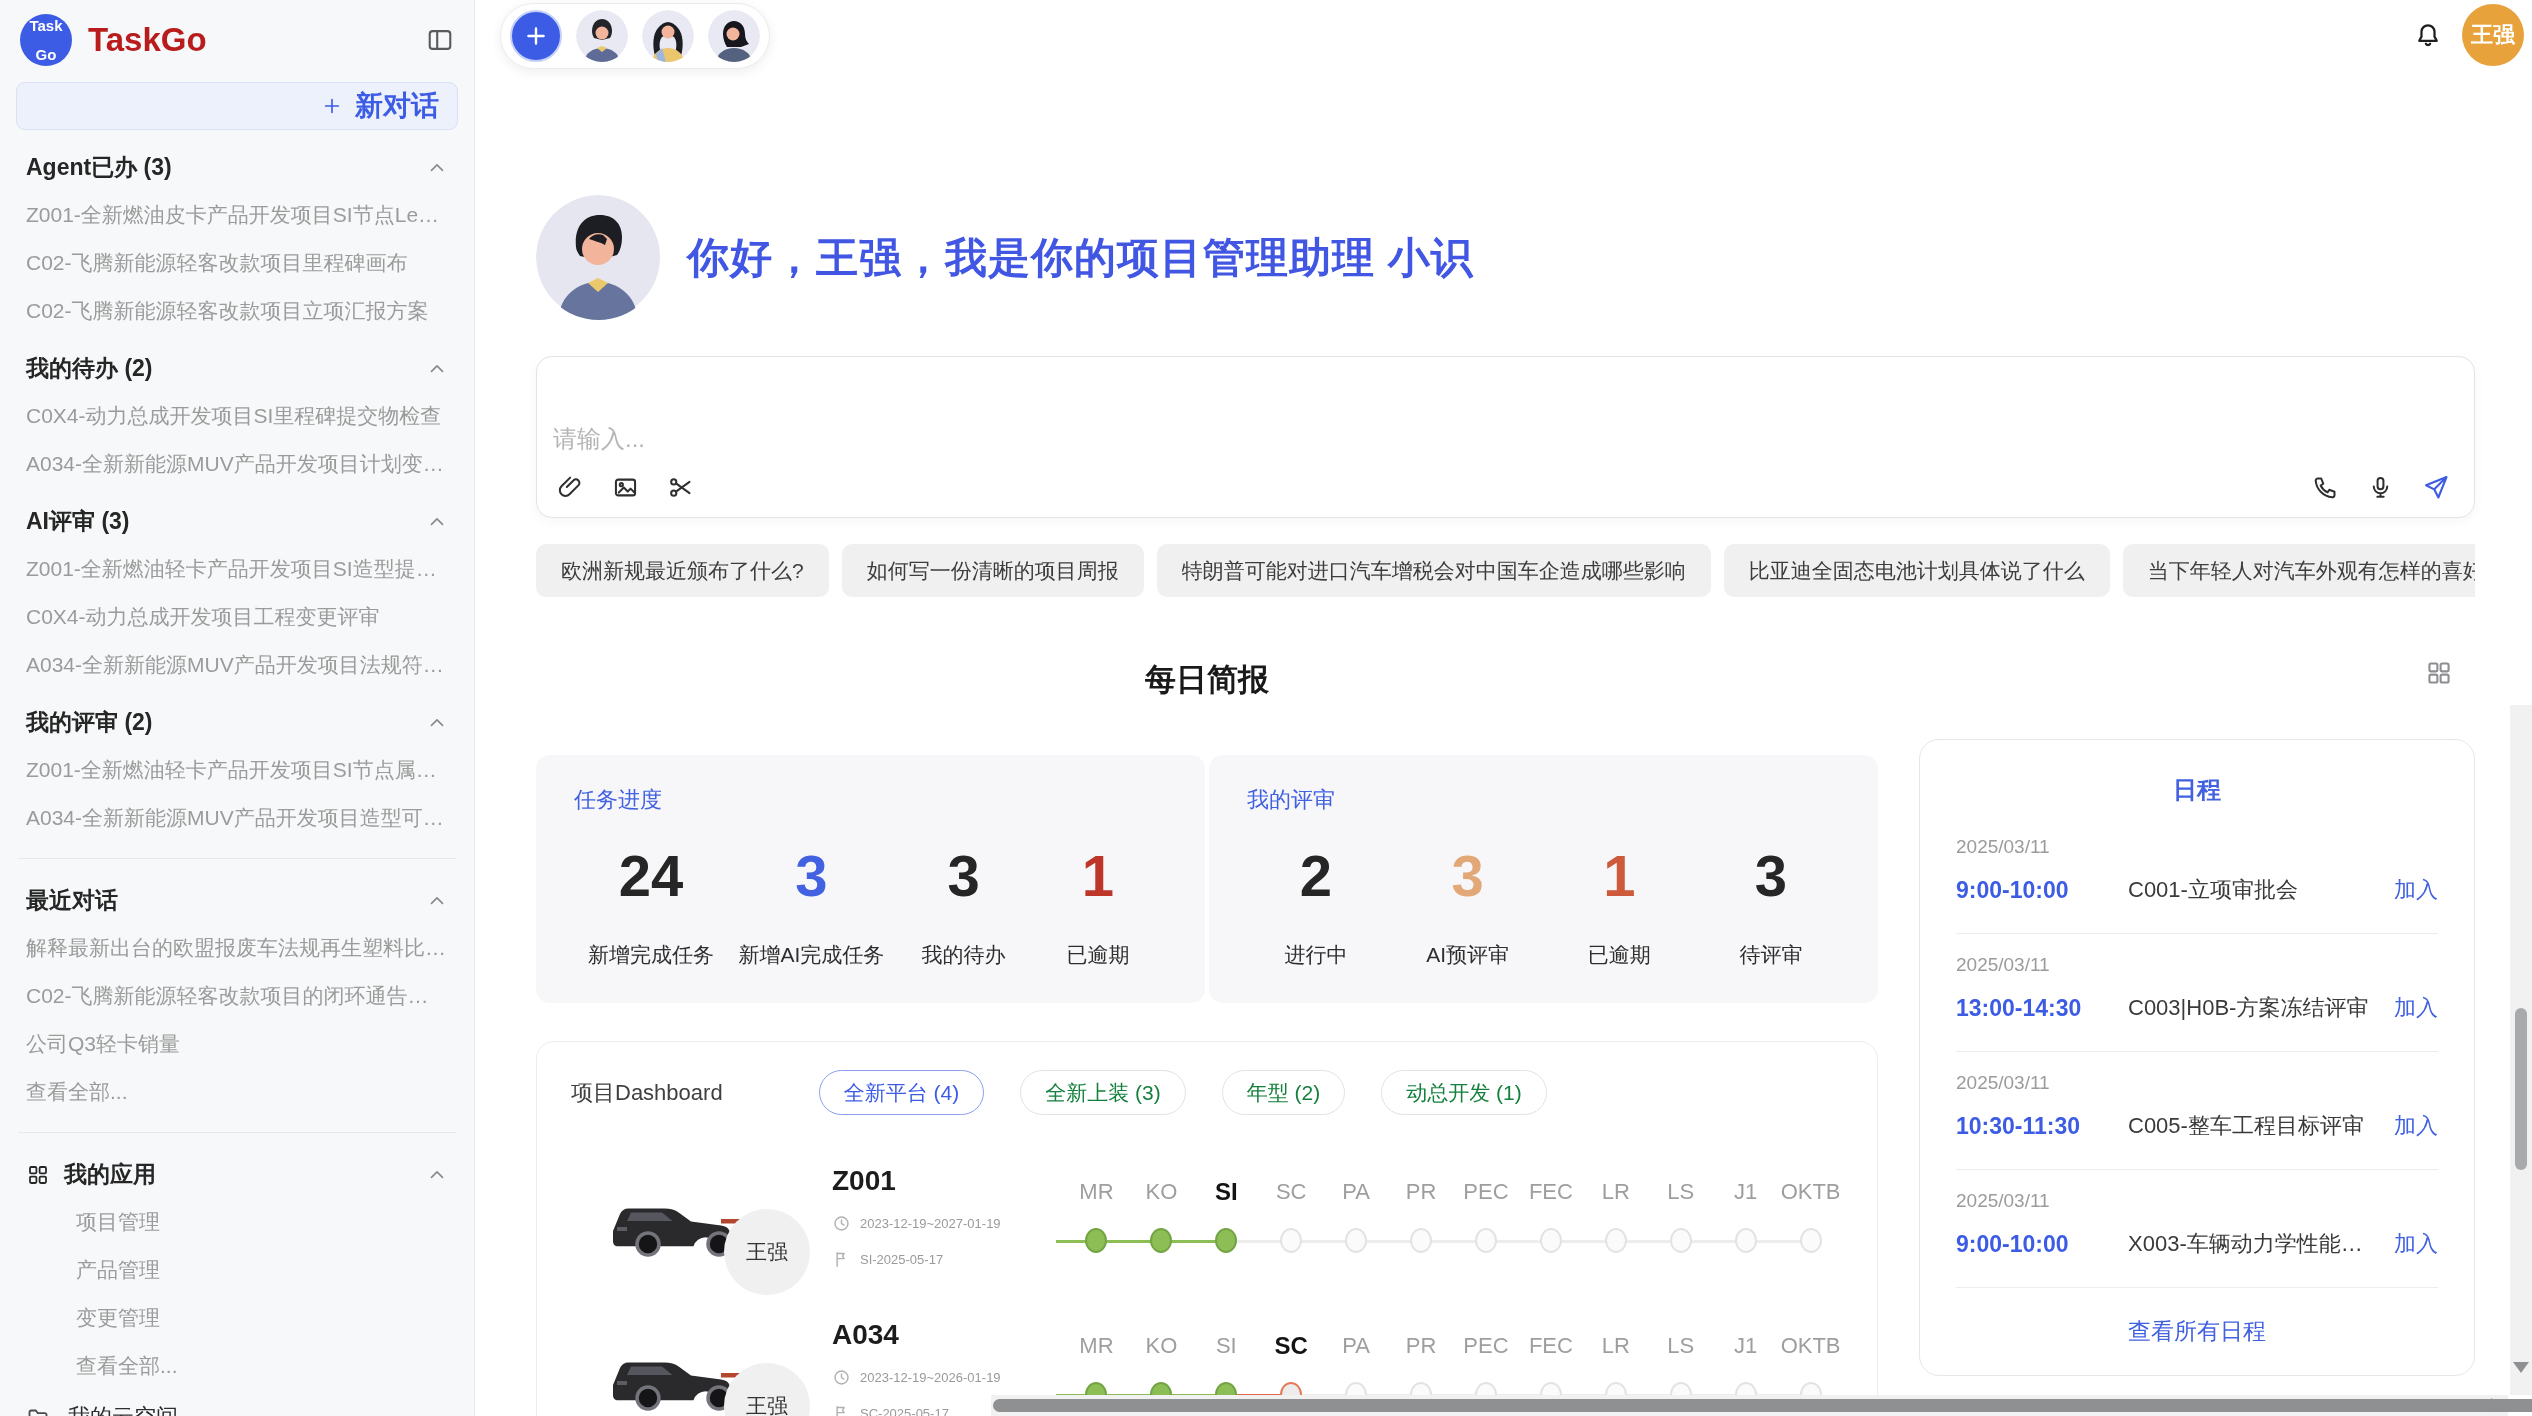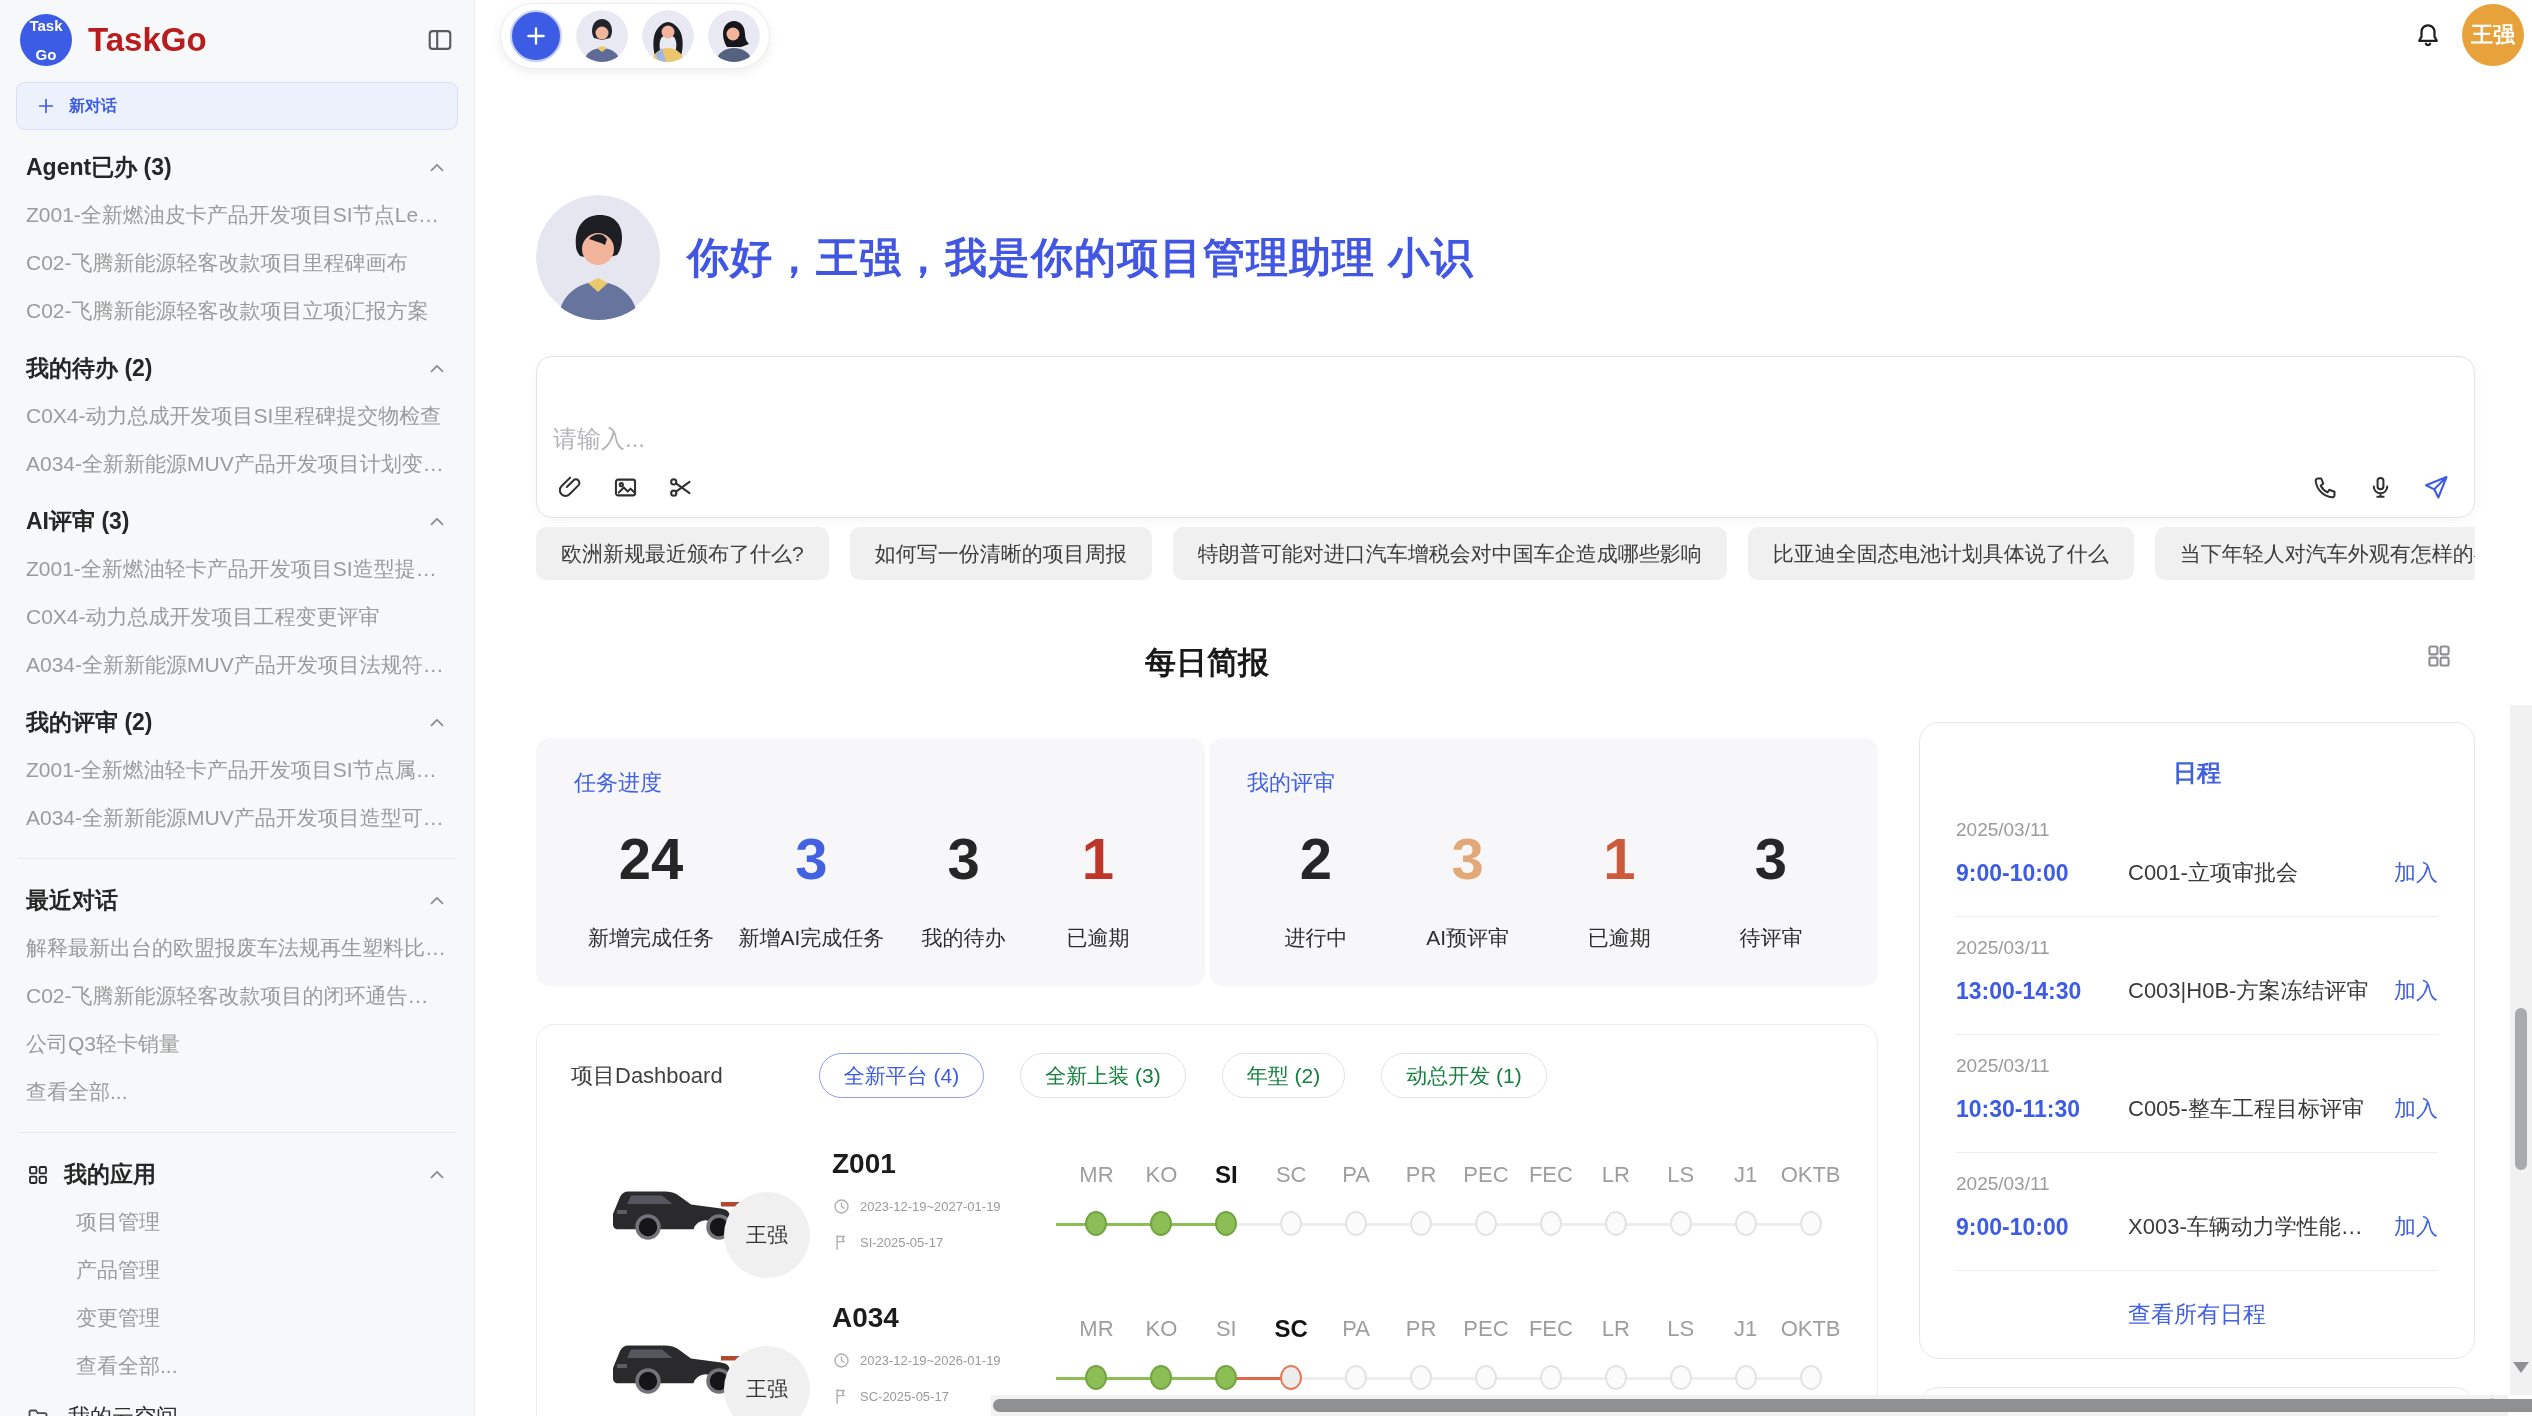--- a/index.html
+++ b/index.html
@@ -5,21 +5,21 @@
   html,body{margin:0;padding:0;background:#dfe1e5;font-family:"Liberation Sans",sans-serif;}
   *{box-sizing:border-box;}
   .viewport{width:2532px;height:1416px;position:relative;overflow:hidden;background:#fff;display:flex;}
 
   
   .sidebar{width:475px;flex:none;height:100%;background:#f7f8f9;border-right:1px solid #ebebee;padding:0 14px;overflow:hidden;}
   .side-head{display:flex;align-items:center;gap:16px;padding:14px 6px 8px;}
   .logo{width:52px;height:52px;border-radius:50%;background:#3D5CE5;color:#fff;display:flex;flex-direction:column;align-items:center;justify-content:center;font-size:15px;font-weight:700;line-height:1.05;flex:none;gap:13px;}
   .app-title{font-size:33px;font-weight:700;color:#b91c1c;flex:1;}
   .collapse{color:#5a5a5a;display:flex;}
-  .new-chat{margin:8px 2px 12px;height:48px;border:1px solid #d9e0f5;background:#edf1fc;border-radius:9px;display:flex;align-items:center;gap:12px;padding:0 18px;color:#3D5CE5;font-size:16px;font-weight:600;cursor:pointer;}
+  .new-chat{margin:8px 2px 12px;height:48px;border:1px solid #d9e0f5;background:#edf1fc;border-radius:9px;display:flex;align-items:center;gap:12px;padding:0 18px;color:#3D5CE5;font-size:28px;font-weight:600;cursor:pointer;justify-content:flex-end;}
   .section-head{display:flex;align-items:center;justify-content:space-between;padding:10px 12px 8px;margin-top:8px;}
   .section-title{font-size:23px;font-weight:600;color:#262626;display:flex;align-items:center;gap:14px;}
   .chev{color:#8a8a8a;display:flex;}
   .side-item{padding:10px 12px;font-size:21px;color:#9b9b9b;white-space:nowrap;overflow:hidden;text-overflow:ellipsis;cursor:pointer;}
   .app-sub{padding:10px 12px 10px 62px;font-size:21px;color:#9b9b9b;white-space:nowrap;overflow:hidden;text-overflow:ellipsis;cursor:pointer;}
   .side-divider{height:1px;background:#e8e8ec;margin:16px 4px;}
   .side-link{display:flex;align-items:center;gap:18px;padding:12px 12px;font-size:22px;color:#2e2e2e;cursor:pointer;}
   .side-link .ic{color:#4a4a4a;display:flex;}
 
   
@@ -36,21 +36,21 @@
   .hero-avatar{width:125px;height:125px;border-radius:50%;overflow:hidden;flex:none;}
   .greeting{font-size:42px;font-weight:800;color:#4156E2;letter-spacing:1px;}
 
   .input-card{margin-top:36px;height:162px;border:1.5px solid #e3e3e6;border-radius:16px;box-shadow:0 3px 12px rgba(0,0,0,.04);position:relative;background:#fff;}
   .input-ph{position:absolute;left:16px;top:66px;font-size:24px;color:#b5b5b8;}
   .tool-left{position:absolute;left:20px;bottom:16px;display:flex;gap:28px;color:#2f2f2f;}
   .tool-right{position:absolute;right:24px;bottom:16px;display:flex;gap:28px;color:#2f2f2f;align-items:center;}
   .tool-btn{display:flex;cursor:pointer;}
   .tool-btn.send{color:#3D5CE5;}
 
-  .chips{margin-top:9px;display:flex;gap:21px;overflow:hidden;}
+  .chips{margin-top:26px;display:flex;gap:13px;overflow:hidden;}
   .chip{background:#f0f0f1;border-radius:10px;padding:0 25px;height:53px;line-height:53px;font-size:21px;color:#3d3d3d;white-space:nowrap;cursor:pointer;flex:none;}
 
   .lower{display:flex;gap:41px;margin-top:62px;}
   .left-col{width:1342px;flex:none;}
   .right-col{flex:1;position:relative;}
   .brief-title{font-size:31px;font-weight:700;color:#191919;text-align:center;}
   .grid-toggle{position:absolute;right:22px;top:0;color:#8e8e92;cursor:pointer;}
 
   .stats-row{display:flex;gap:4px;margin-top:54px;}
   .stat-card{flex:1;background:#f7f7f9;border-radius:14px;padding:30px 38px 34px;}

